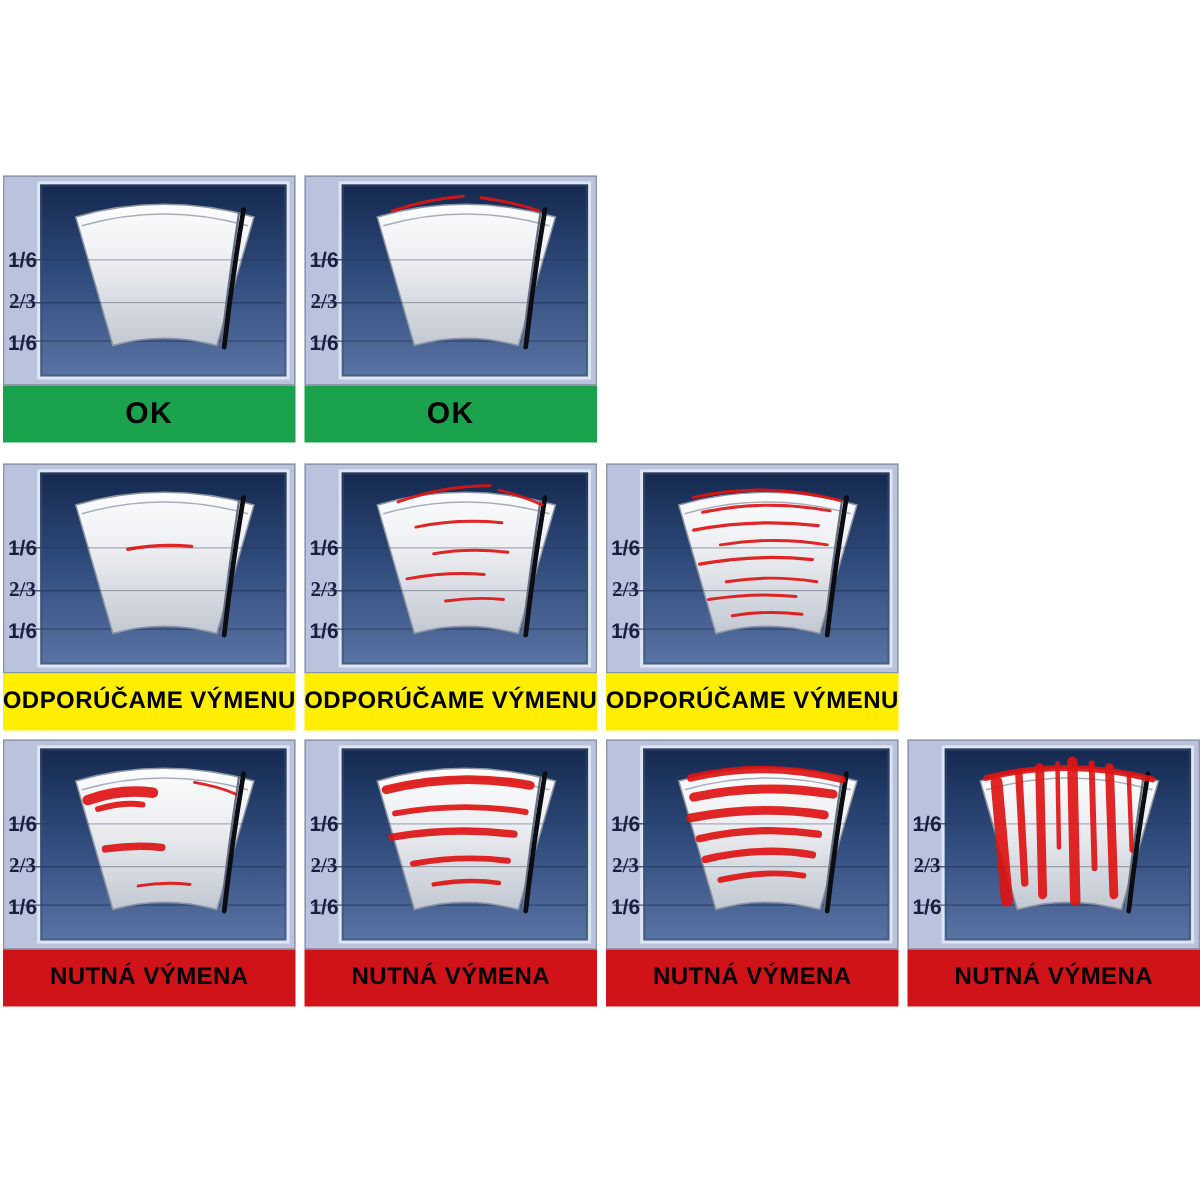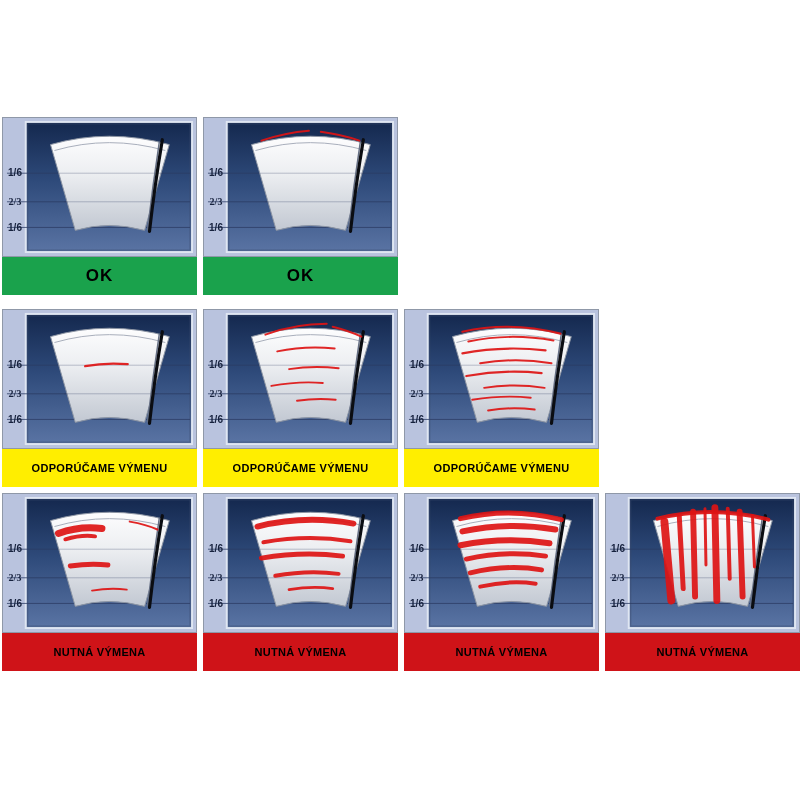--- a/index.html
+++ b/index.html
@@ -8,26 +8,26 @@
   .page { position:absolute; inset:0; }
   .row { position:absolute; left:0; width:800px; height:178px; }
   #row0 { top:117px; }
   #row1 { top:309px; }
   #row2 { top:493px; }
   .cell { position:absolute; top:0; width:195px; height:178px; }
   .illus { position:relative; width:195px; height:140px; background:#b9c3de;
     border:1px solid #8f98a8; }
   .illus svg { position:absolute; inset:0; width:100%; height:100%; }
   .marker { position:absolute; left:2px; width:20px; text-align:center;
-    font-size:10px; font-weight:bold; color:#16213d; line-height:10px; z-index:2; }
+    font-size:14px; font-weight:bold; color:#16213d; line-height:10px; z-index:2; }
   .m1 { top:50px; } .m2 { top:79px;font-family:Liberation Serif, serif; } .m3 { top:105px; }
   .band { position:absolute; left:0; top:140px; width:195px; height:38px;
     display:flex; align-items:center; justify-content:center; }
-  .band-label { font-weight:bold; color:#000; font-size:11px; letter-spacing:0.3px; white-space:nowrap; }
-  #row0 .band-label { font-size:17px; letter-spacing:1px; }
+  .band-label { font-weight:bold; color:#000; font-size:16px; letter-spacing:0.3px; white-space:nowrap; }
+  #row0 .band-label { font-size:20px; letter-spacing:1px; }
   #svg-defs { position:absolute; width:0; height:0; }
 </style>
 </head>
 <body>
 
 <div id="svg-defs"><svg width="0" height="0" aria-hidden="true">
       <defs>
         <linearGradient id="screenGrad" x1="0" y1="0" x2="0" y2="1">
           <stop offset="0%" stop-color="#14284e"></stop>
           <stop offset="45%" stop-color="#2e4a7a"></stop>

